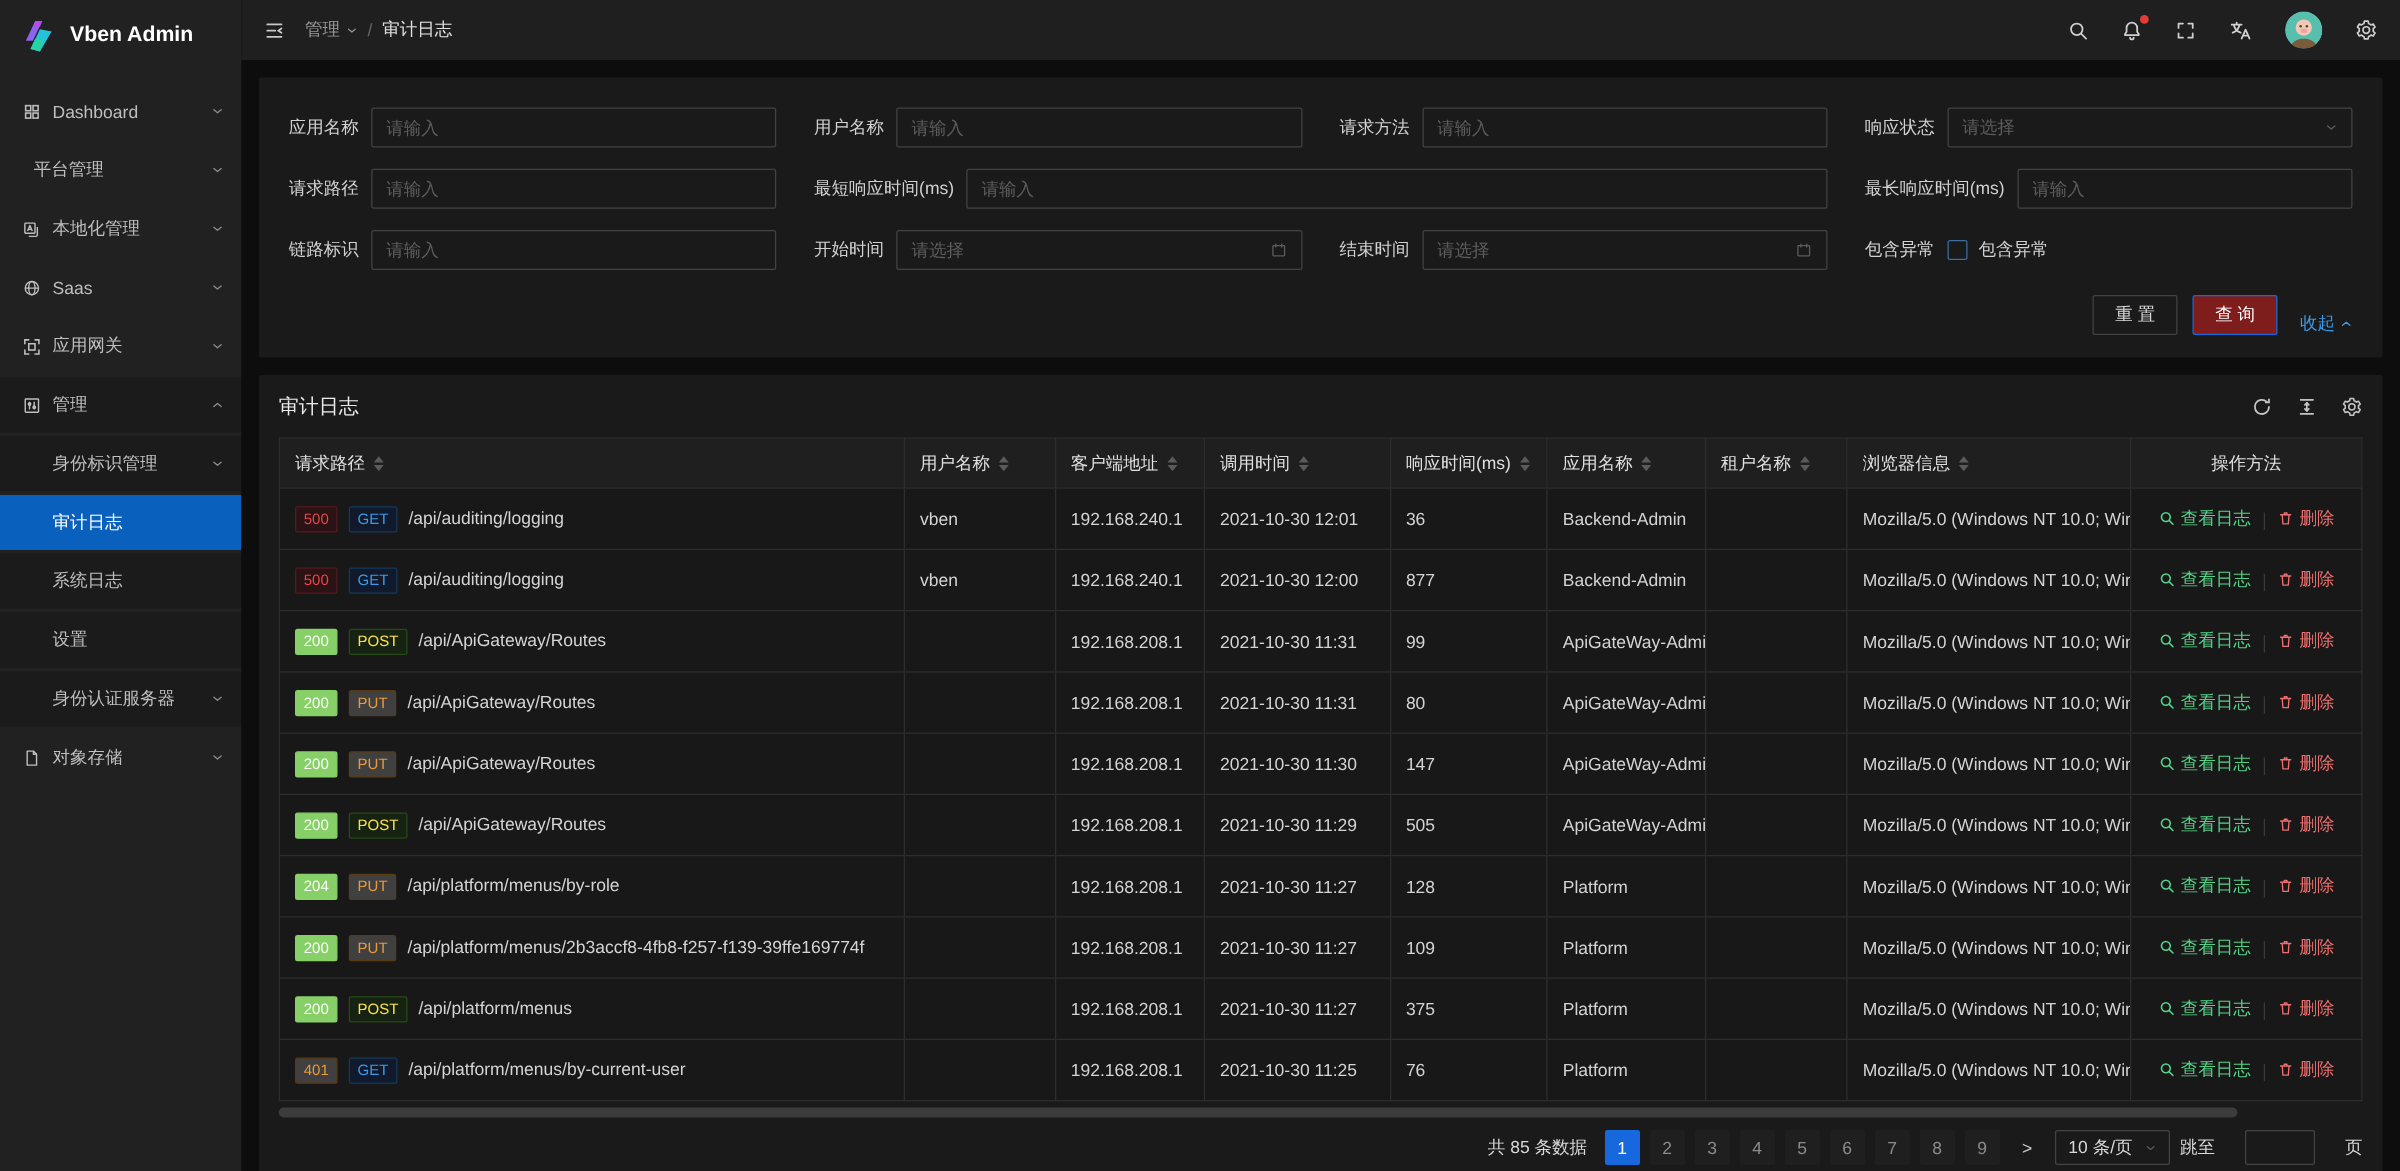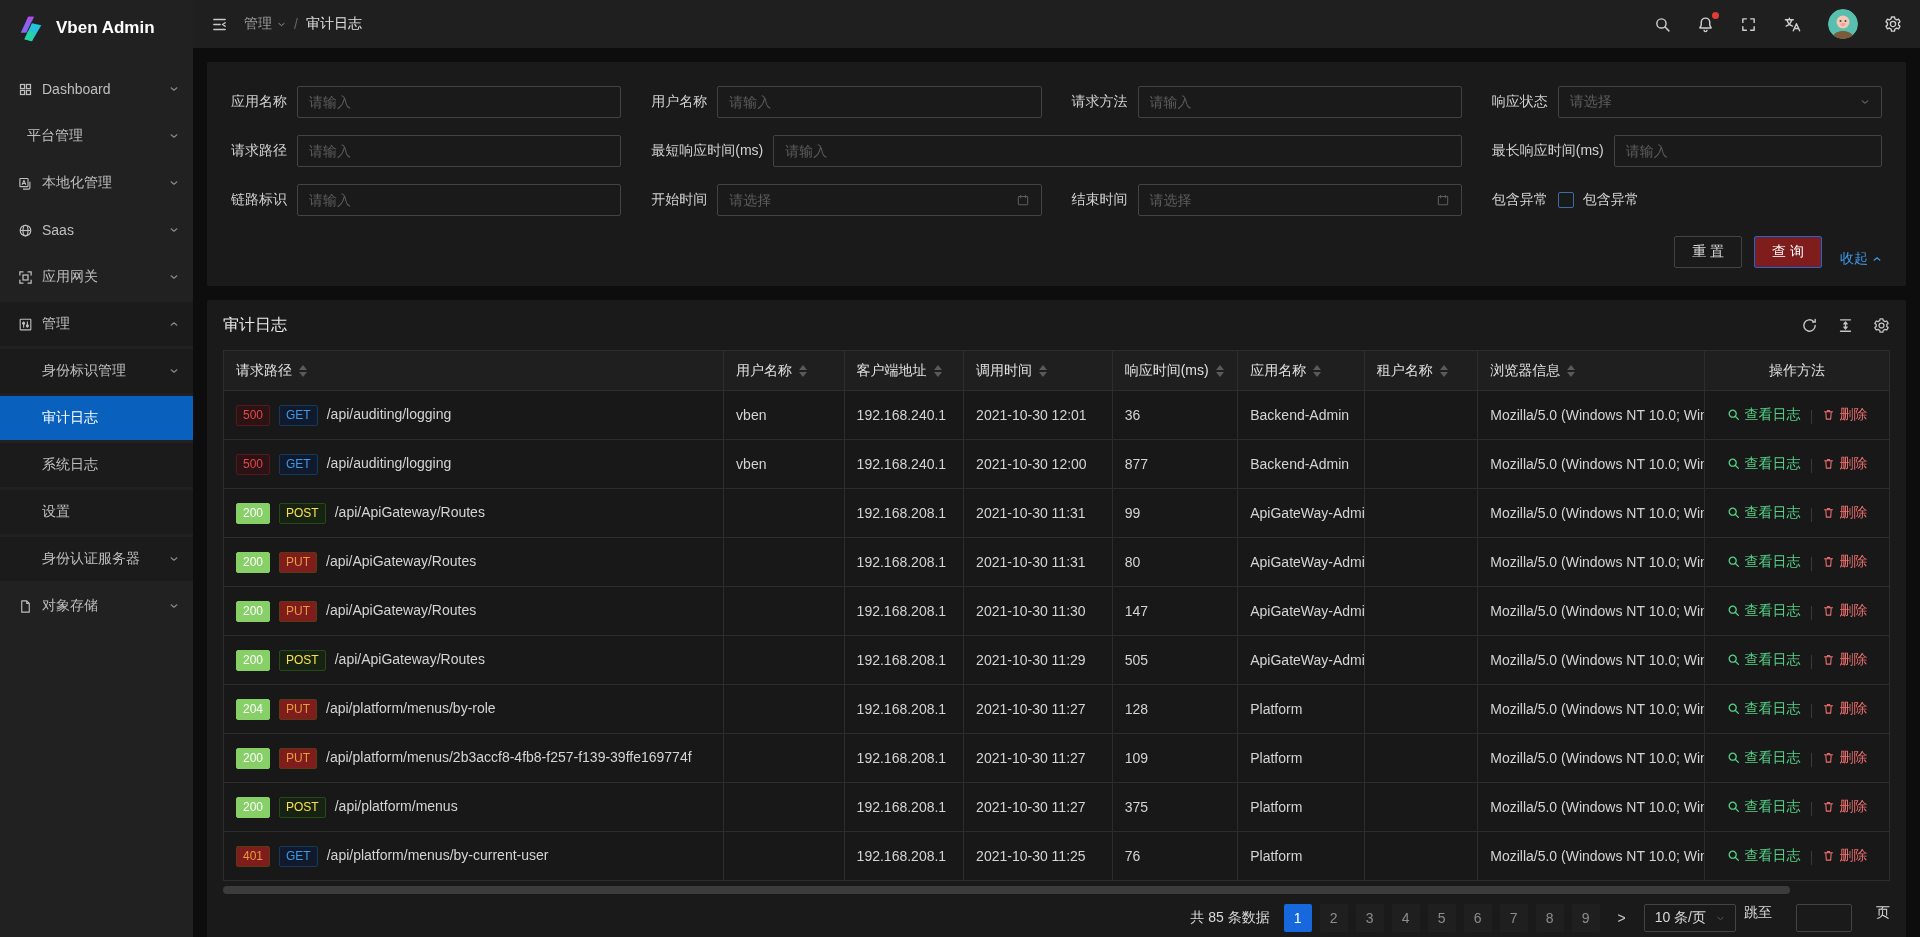--- a/index.html
+++ b/index.html
@@ -78,42 +78,42 @@
   td { height:49px; color:#d4d4d4; padding:0 12px; background:#181818; }
   .th-inner { display:flex; align-items:center; cursor:pointer; }
   .sorter { display:inline-flex; flex-direction:column; gap:2px; margin-left:7px; }
   .sorter i { width:0; height:0; border-left:4px solid transparent; border-right:4px solid transparent; display:block; }
   .sorter .s-up { border-bottom:5px solid #5a5a5a; }
   .sorter .s-dn { border-top:5px solid #5a5a5a; }
   th.c-act, td.c-act { text-align:center; }
   .tag { display:inline-block; min-width:30px; text-align:center; padding:0 6px; height:21px; line-height:19px;
     font-size:12px; border-radius:2px; border:1px solid transparent; margin-right:9px; }
   .tag-red    { color:#e84749; border-color:#58181c; background:#2a1215; }
-  .tag-orange { color:#e89a3c; border-color:#5a3a12; background:#7f1d1d; }
+  .tag-orange { color:#e89a3c; border-color:#5a3a12; background:#404040; }
   .tag-blue   { color:#3c9ae8; border-color:#15395b; background:#111a2c; }
   .tag-green  { color:#fde047; border-color:#274916; background:#162312; }
   .tag-sgreen { color:#fff; border-color:#87d068; background:#87d068; }
   .act { cursor:pointer; display:inline-flex; align-items:center; gap:5px; }
   .act.view { color:#55d187; }
   .act.del  { color:#ed6f6f; }
   .act-div { display:inline-block; width:1px; height:14px; background:#3a3a3a; margin:0 10px; vertical-align:middle; }
 
   .hscroll { height:8px; margin-top:5px; }
   .hscroll .thumb { height:8px; width:94%; background:#3c3c3c; border-radius:4px; }
 
   .pagination { display:flex; justify-content:flex-end; align-items:center; gap:8px; margin-top:10px; padding-bottom:4px; }
   .pg-total { color:#d9d9d9; margin-right:6px; }
   .pg-item { min-width:28px; height:28px; border-radius:2px; background:#1f1f1f; color:#8c8c8c;
     display:inline-flex; align-items:center; justify-content:center; cursor:pointer; padding:0 4px; }
   .pg-item.active { background:#1668dc; color:#fff; }
   .pg-next { color:#cfcfcf; background:transparent; }
   .pg-size { height:28px; border:1px solid #434343; border-radius:2px; display:flex; align-items:center; gap:10px;
     padding:0 10px; color:#d9d9d9; cursor:pointer; }
   .pg-size .icn { color:#5c5c5c; }
-  .pg-jump { display:flex; gap:24px; color:#d9d9d9; }
+  .pg-jump { display:flex; align-items:center; gap:24px; color:#d9d9d9; }
   .pg-jump input { width:56px; height:28px; background:transparent; border:1px solid #434343; border-radius:2px;
     color:#d9d9d9; padding:0 8px; outline:none; font-family:inherit; }
 </style>
 </head>
 <body>
 
 <div class="app">
 
   <aside class="sidebar">
     <div class="logo">

